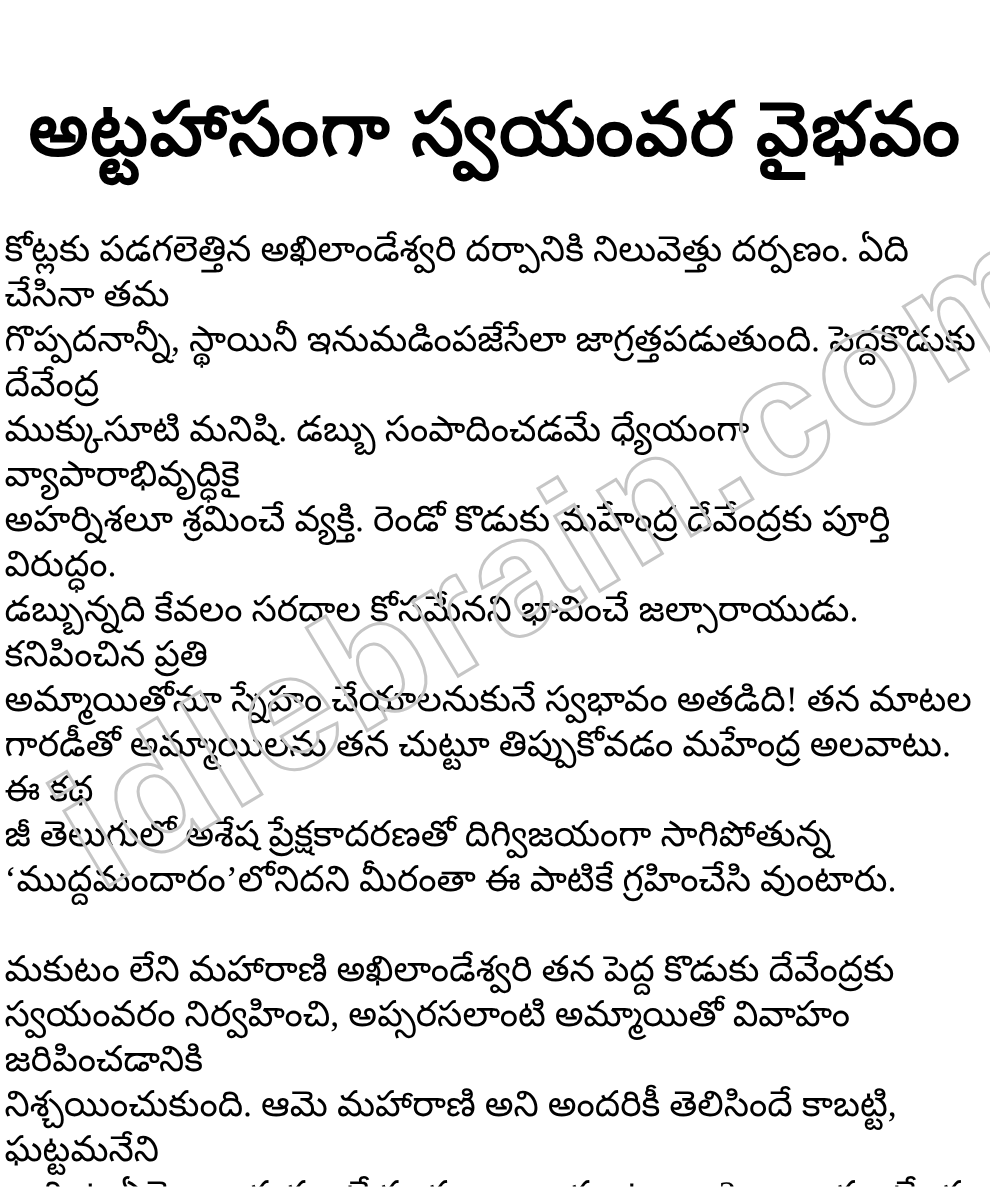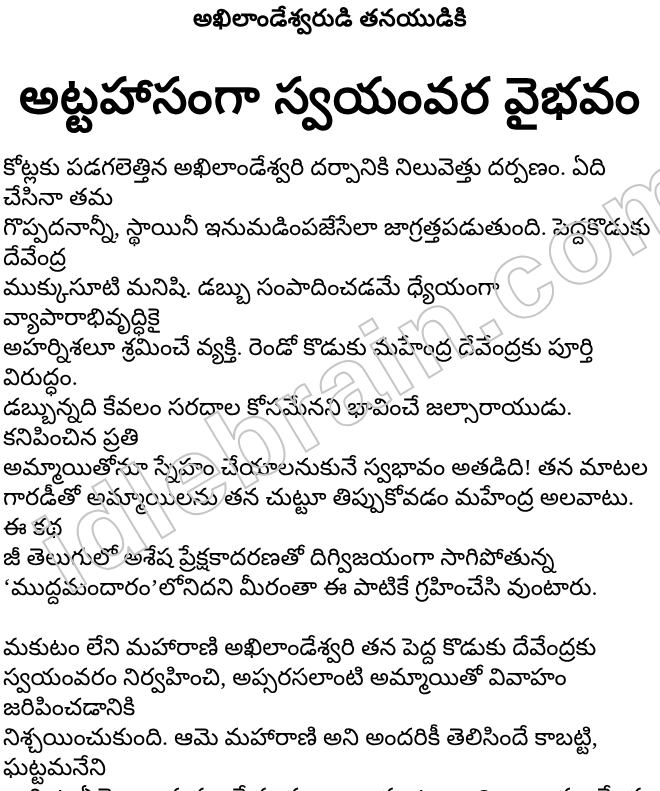--- a/index.html
+++ b/index.html
@@ -21,21 +21,21 @@
     top: 5px;
     left: 0;
     width: 100%;
     text-align: center;
     font-size: 24px;
     font-weight: bold;
     letter-spacing: 0.5px;
   }
   .title {
     position: absolute;
-    top: 50px;
+    top: 40px;
     left: 0;
     width: 100%;
     text-align: center;
     font-size: 50px;
     font-weight: bold;
     letter-spacing: 1px;
     line-height: 92px;
   }
   .body-text {
     position: absolute;
@@ -67,21 +67,20 @@
     text-shadow: 0 0 0 transparent;
     pointer-events: none;
     z-index: 5;
   }
 </style>
 </head>
 <body>
 
 <div class="page">
 
-  <div class="kicker">అఖిలాండేశ్వరుడి తనయుడికి</div>
 
   <div class="title">అట్టహాసంగా స్వయంవర వైభవం</div>
 
   <div class="body-text">
     <div class="para">కోట్లకు పడగలెత్తిన అఖిలాండేశ్వరి దర్పానికి నిలువెత్తు దర్పణం. ఏది చేసినా తమ
 గొప్పదనాన్నీ, స్థాయినీ ఇనుమడింపజేసేలా జాగ్రత్తపడుతుంది. పెద్దకొడుకు దేవేంద్ర
 ముక్కుసూటి మనిషి. డబ్బు సంపాదించడమే ధ్యేయంగా వ్యాపారాభివృద్ధికై
 అహర్నిశలూ శ్రమించే వ్యక్తి. రెండో కొడుకు మహేంద్ర దేవేంద్రకు పూర్తి విరుద్ధం.
 డబ్బున్నది కేవలం సరదాల కోసమేనని భావించే జల్సారాయుడు. కనిపించిన ప్రతి
 అమ్మాయితోనూ స్నేహం చేయాలనుకునే స్వభావం అతడిది! తన మాటల

